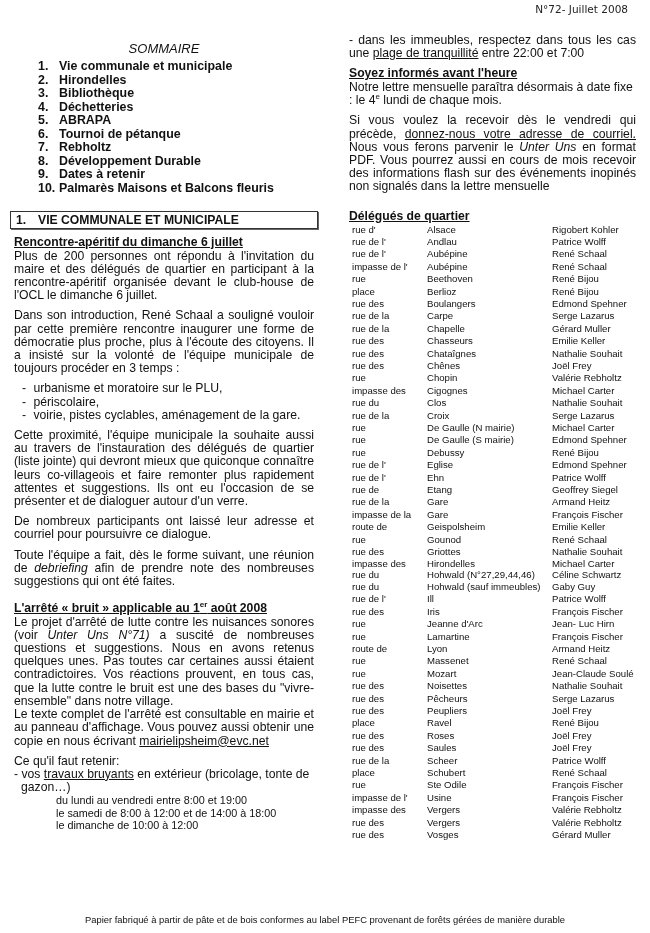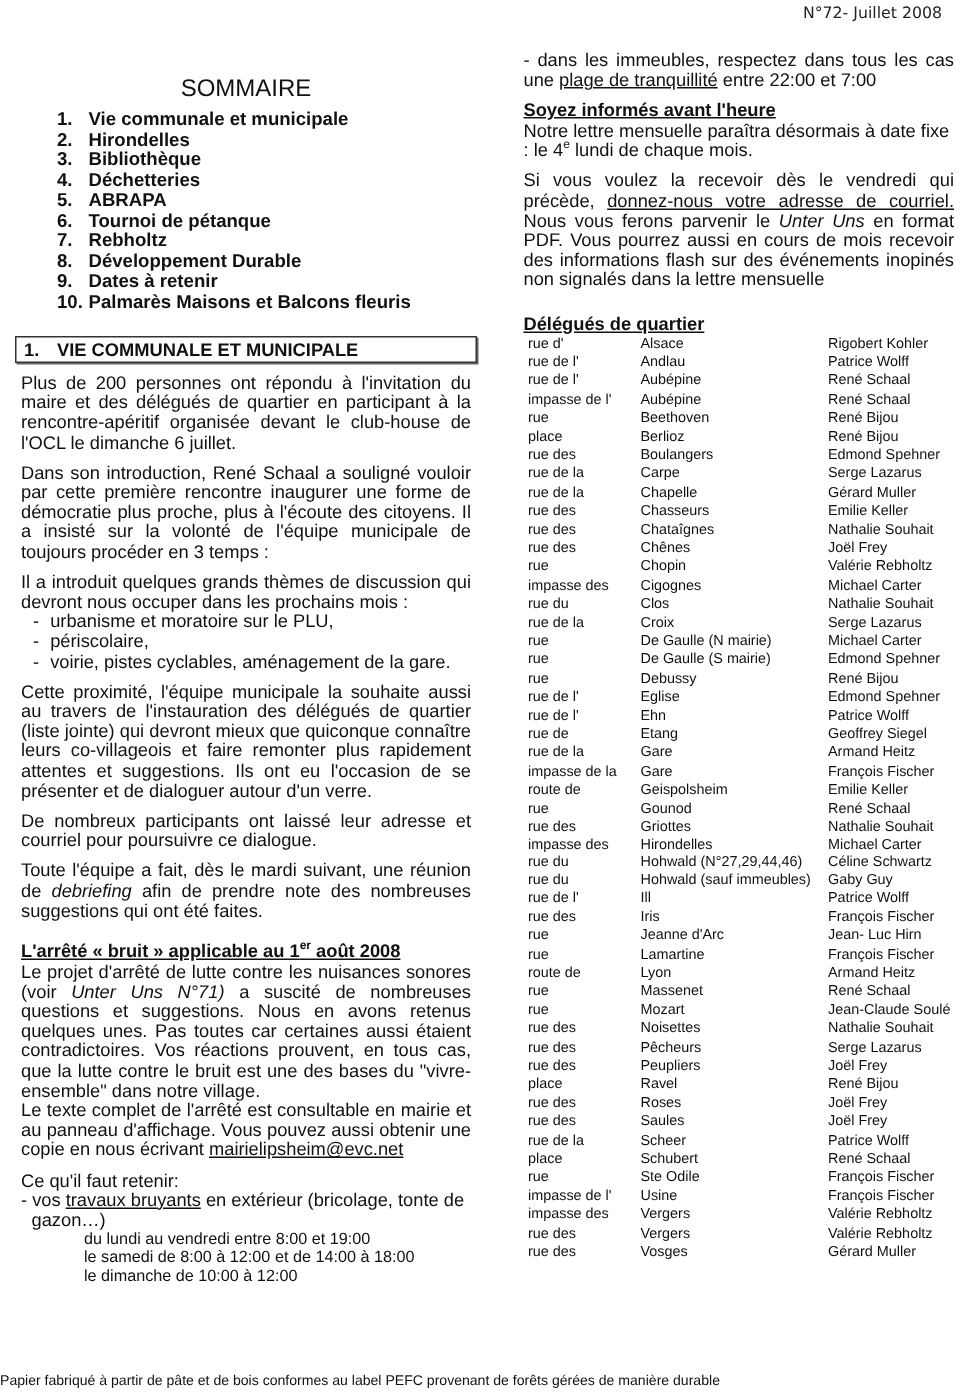--- a/index.html
+++ b/index.html
@@ -8,21 +8,21 @@
     font-family: "Liberation Sans", "DejaVu Sans", sans-serif;
     color: #111;
   }
   .issue {
     position: absolute; top: 3px; right: 22px;
     font-size: 10.5px; font-family: "DejaVu Sans", sans-serif; color: #222;
   }
   .col-left { position: absolute; left: 14px; top: 34px; width: 300px; }
   .col-right { position: absolute; left: 349px; top: 34px; width: 287px; }
 
-  .sommaire-title { text-align: center; font-size: 16px; margin: 17px 0 4px 0; }
+  .sommaire-title { text-align: center; font-style: italic; font-size: 13px; margin: 7px 0 4px 0; }
   .toc { list-style: none; margin: 0; padding: 0 0 0 24px; }
   .toc li { font-weight: bold; font-size: 12.4px; line-height: 13.5px; white-space: nowrap; }
   .toc .num { display: inline-block; width: 21px; }
 
   .section-box {
     margin-top: 16px; border: 1px solid #333; box-shadow: 1px 1px 0 #666;
     padding: 1px 5px; font-weight: bold; font-size: 12.2px; width: 300px;
     box-sizing: border-box; position: relative; left: -4px; width: 308px;
   }
   .section-box .num { display: inline-block; width: 22px; }
@@ -39,21 +39,21 @@
   .hours { padding-left: 42px; font-size: 10.8px; line-height: 12.2px; }
 
   .deleg-title { font-weight: bold; text-decoration: underline; font-size: 12.2px; margin: 0 0 1px 0; }
   table.deleg { border-collapse: collapse; font-size: 9.6px; }
   table.deleg td { padding: 0; height: 12.4px; line-height: 12.4px; white-space: nowrap; vertical-align: top; }
   table.deleg td.t { width: 75px; padding-left: 3px; }
   table.deleg td.s { width: 125px; margin-top: 36px; }
   table.deleg tr.tight td { height: 10px; line-height: 10px; }
 
   .footer {
-    position: absolute; left: 0; width: 650px; top: 914px; text-align: left;
+    position: absolute; left: 0; width: 650px; top: 914px; text-align: center;
     font-size: 9.4px; color: #111;
   }
 </style>
 </head>
 <body>
 
 <div class="issue">N°72- Juillet 2008</div>
 
 <div class="col-left">
   <div class="sommaire-title">SOMMAIRE</div>
@@ -68,36 +68,36 @@
       <li><span class="num">8.</span><span>Développement Durable</span></li>
       <li><span class="num">9.</span><span>Dates à retenir</span></li>
       <li><span class="num">10.</span><span>Palmarès Maisons et Balcons fleuris</span></li>
     </ul>
 
   <div class="section-box">
     <span class="num">1.</span><span>VIE COMMUNALE ET MUNICIPALE</span>
   </div>
 
   <div style="height:7px"></div>
+  <div class="subhead">Rencontre-apéritif du dimanche 6 juillet</div>
   <p>Plus de 200 personnes ont répondu à l'invitation du maire et des délégués de quartier en participant à la rencontre-apéritif organisée devant le club-house de l'OCL le dimanche 6 juillet.</p>
   <div class="gap"></div>
   <p>Dans son introduction, René Schaal a souligné vouloir par cette première rencontre inaugurer une forme de démocratie plus proche, plus à l'écoute des citoyens. Il a insisté sur la volonté de l'équipe municipale de toujours procéder en 3 temps :</p>
   <div class="gap"></div>
-  <p>Il a introduit quelques grands thèmes de discussion qui devront nous occuper dans les prochains mois :</p>
   <ul class="dash">
     <li>urbanisme et moratoire sur le PLU,</li>
     <li>périscolaire,</li>
     <li>voirie, pistes cyclables, aménagement de la gare.</li>
   </ul>
   <div class="gap"></div>
   <p>Cette proximité, l'équipe municipale la souhaite aussi au travers  de l'instauration des délégués de quartier (liste jointe) qui devront mieux que quiconque connaître leurs co-villageois et faire remonter plus rapidement attentes et suggestions. Ils ont eu l'occasion de se présenter et de dialoguer autour d'un verre.</p>
   <div class="gap"></div>
   <p>De nombreux participants ont laissé leur adresse et courriel pour poursuivre ce dialogue.</p>
   <div class="gap"></div>
-  <p><span>Toute l'équipe a fait, dès le mardi suivant, une réunion de </span><span class="i">debriefing</span><span>  afin de prendre note des nombreuses suggestions qui ont été faites.</span></p>
+  <p><span>Toute l'équipe a fait, dès le forme suivant, une réunion de </span><span class="i">debriefing</span><span>  afin de prendre note des nombreuses suggestions qui ont été faites.</span></p>
 
   <div style="height:14px"></div>
   <div class="subhead"><span>L'arrêté « bruit » applicable au 1</span><sup>er</sup><span> août 2008</span></div>
   <p><span>Le projet d'arrêté de lutte contre les nuisances sonores (voir </span><span class="i">Unter Uns N°71)</span><span> a suscité de nombreuses questions et suggestions. Nous en avons retenus quelques unes. Pas toutes car certaines aussi étaient contradictoires. Vos réactions prouvent, en tous cas, que la lutte contre le bruit est une des bases du "vivre-ensemble" dans notre village.</span></p>
   <p><span>Le texte complet de l'arrêté est consultable en mairie et au panneau d'affichage. Vous pouvez aussi obtenir une copie en nous écrivant </span><span class="u">mairielipsheim@evc.net</span></p>
   <div class="gap"></div>
   <p style="text-align:left">Ce qu'il faut retenir:</p>
   <p style="text-align:left;padding-left:7px;text-indent:-7px"><span>- vos </span><span class="u">travaux bruyants</span><span> en extérieur (bricolage, tonte de gazon…)</span></p>
   <div class="hours">
     <div>du lundi au vendredi entre 8:00 et 19:00</div>

